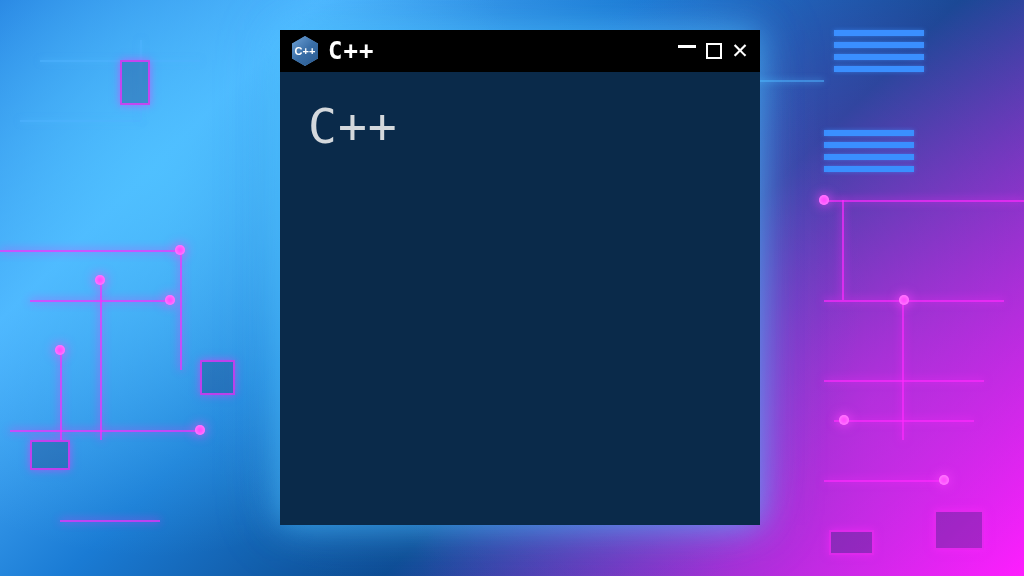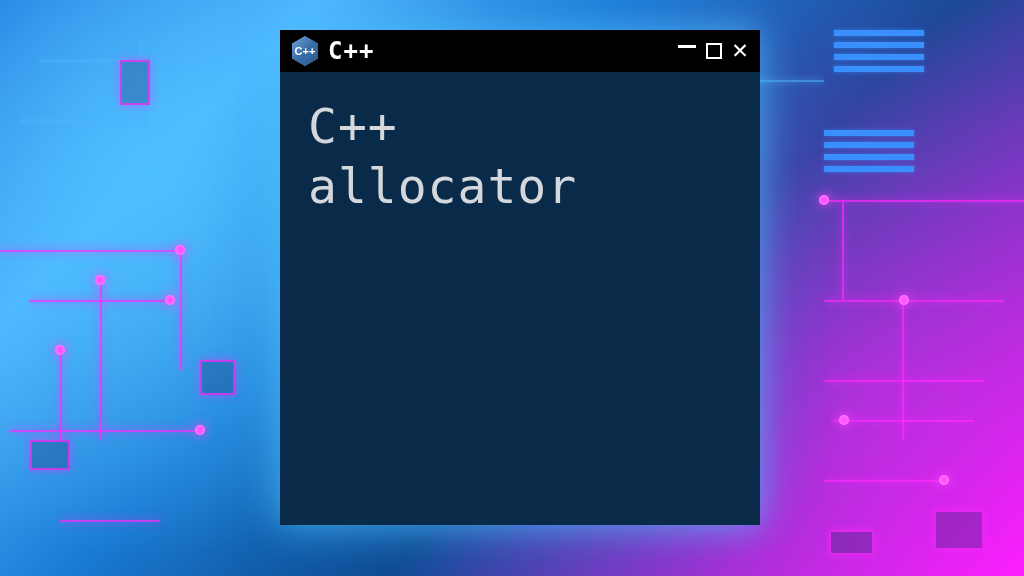--- a/index.html
+++ b/index.html
@@ -300,15 +300,14 @@
     </div>
     <div class="title-text">C++</div>
     <div class="window-controls">
       <span class="ctrl-min"></span>
       <span class="ctrl-max"></span>
       <span class="ctrl-close">✕</span>
     </div>
   </div>
   <div class="terminal-body">
     <span class="line">C++</span>
-    <span class="line">allocator</span>
   </div>
 </div>
 
 </body></html>

